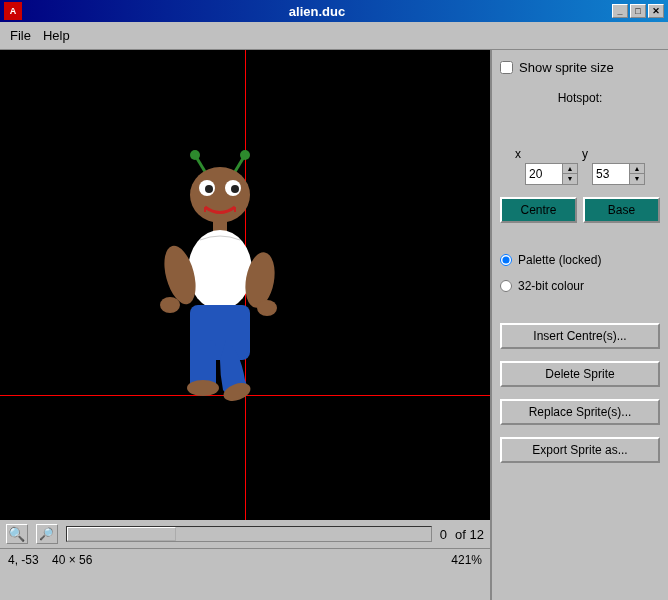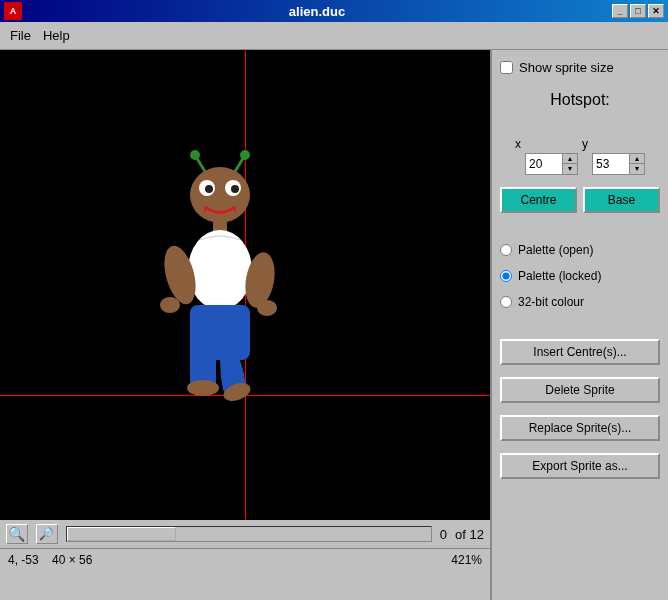--- a/index.html
+++ b/index.html
@@ -166,22 +166,22 @@
       gap: 6px;
     }
     .checkbox-row input[type=checkbox] {
       width: 13px;
       height: 13px;
     }
 
     
     .hotspot-label {
       text-align: center;
-      font-size: 16px;
-      margin-bottom: 4px;
+      font-size: 12px;
+      margin-bottom: 18px;
     }
     .hotspot-row {
       display: flex;
       align-items: center;
       gap: 4px;
       justify-content: center;
     }
     .hotspot-input-wrap {
       display: flex;
       align-items: center;
@@ -242,21 +242,21 @@
     }
 
     
     .btn-row-pair {
       display: flex;
       gap: 6px;
     }
     .btn-half {
       flex: 1;
       height: 26px;
-      background: #14b8a6;
+      background: #0f766e;
       border: 2px solid #fff;
       border-right: 2px solid #888;
       border-bottom: 2px solid #888;
       font-size: 12px;
       cursor: pointer;
     }
 
     .section-gap { height: 6px; }
   </style>
 </head>
@@ -376,24 +376,20 @@
     </div>
 
     <div class="btn-row-pair">
       <button class="btn-half">Centre</button>
       <button class="btn-half">Base</button>
     </div>
 
     <div class="section-gap"></div>
 
     <div class="radio-row">
-      <input type="radio" name="palette" id="po" style="">
-      <label for="po">Palette (open)</label>
-    </div>
-    <div class="radio-row">
       <input type="radio" name="palette" id="pl" checked="" style="">
       <label for="pl">Palette (locked)</label>
     </div>
     <div class="radio-row">
       <input type="radio" name="palette" id="c32" style="">
       <label for="c32">32-bit colour</label>
     </div>
 
     <div class="section-gap"></div>
 

